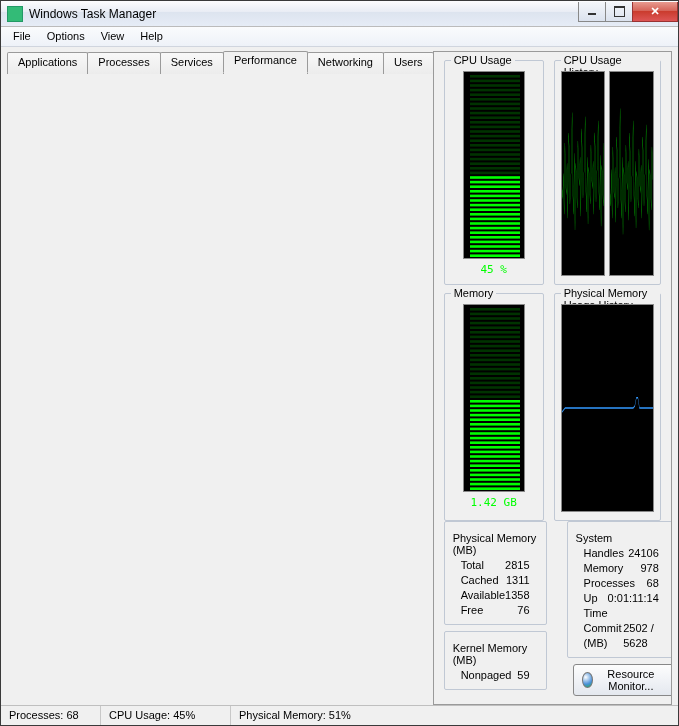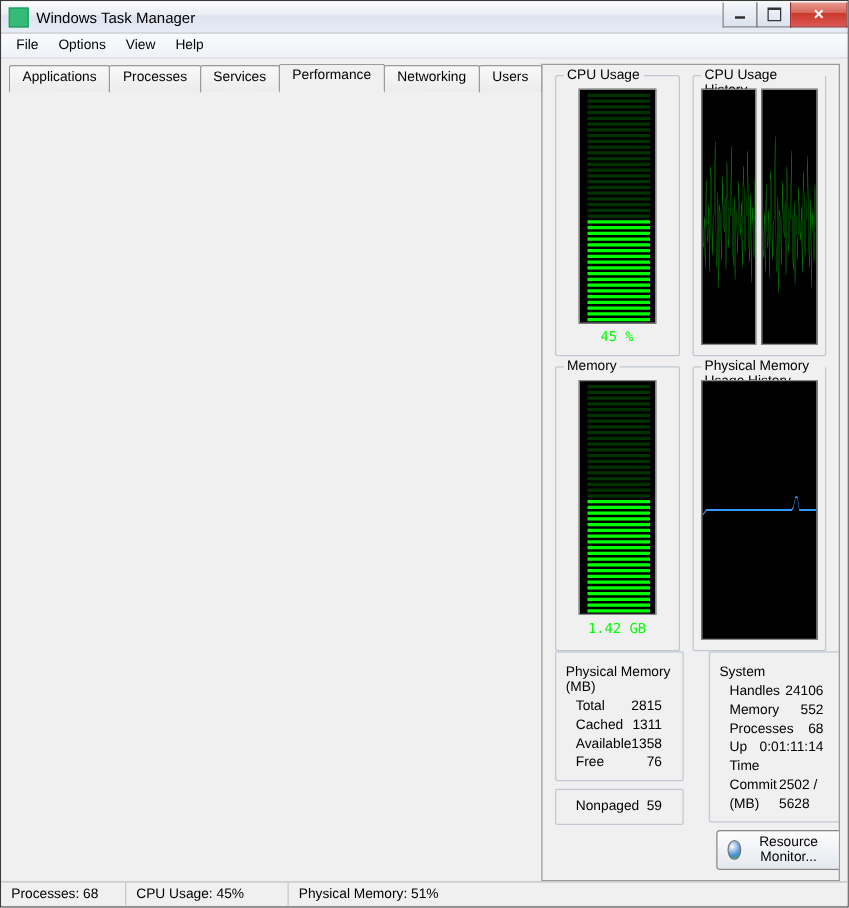--- a/index.html
+++ b/index.html
@@ -309,36 +309,37 @@
             <div class="statrow">
                 <span>Available</span>
                 <span>1358</span>
               </div>
             <div class="statrow">
                 <span>Free</span>
                 <span>76</span>
               </div>
           </div>
           <div class="groupbox" style="margin-top:6px;padding:6px 4px 6px 2px">
+            <div class="stattitle">Kernel Memory (MB)</div>
             <div class="statrow">
                 <span>Nonpaged</span>
                 <span>59</span>
               </div>
           </div>
         </div>
         <div class="col">
           <div class="groupbox" style="padding:6px 4px 6px 2px">
             <div class="stattitle">System</div>
             <div class="statrow">
                 <span>Handles</span>
                 <span>24106</span>
               </div>
             <div class="statrow">
                 <span>Memory</span>
-                <span>552</span>
+                <span>978</span>
               </div>
             <div class="statrow">
                 <span>Processes</span>
                 <span>68</span>
               </div>
             <div class="statrow">
                 <span>Up Time</span>
                 <span>0:01:11:14</span>
               </div>
             <div class="statrow">

